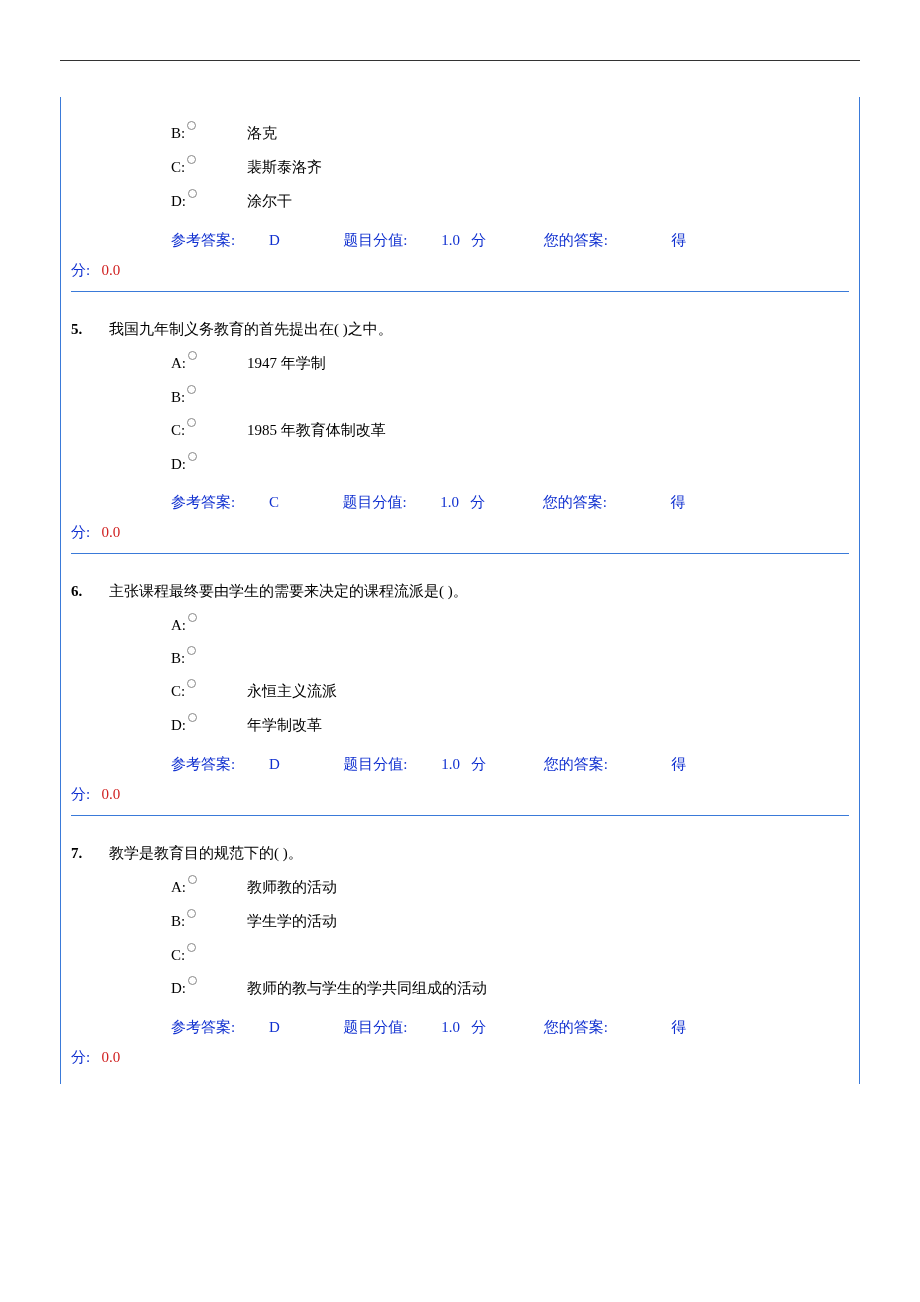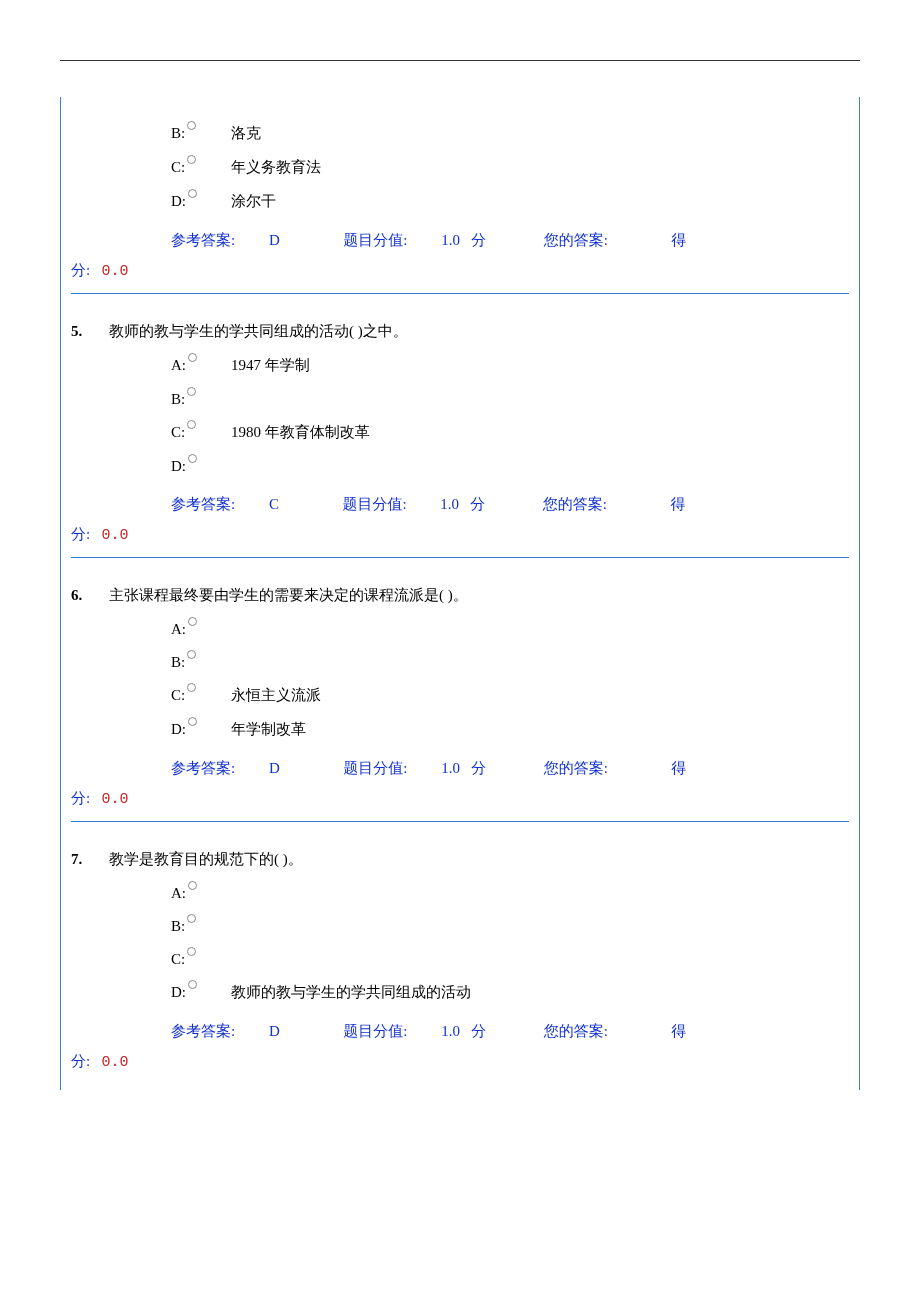--- a/index.html
+++ b/index.html
@@ -49,29 +49,30 @@
     height: 9px;
     border: 1px solid #888;
     border-radius: 50%;
     vertical-align: super;
     margin-left: 2px;
     position: relative;
     top: -2px;
   }
   .opt-text {
     flex: 1;
+    margin-left: 16px;
   }
   .answer-row {
     padding-left: 100px;
     line-height: 2.0;
     margin-top: 4px;
     margin-bottom: 6px;
     color: #1030d0;
   }
-  .answer-row .red { color: #d02020; font-family: Liberation Mono, monospace; }
+  .answer-row .red { color: #d02020; }
   .answer-row .gap { display: inline-block; width: 50px; }
   .answer-row .gapS { display: inline-block; width: 30px; }
   .answer-row .gapL { display: inline-block; width: 56px; }
   .sep {
     height: 0;
     border-top: 1.5px solid #3a7ad9;
     margin: 4px 0 0 0;
   }
   .stem-row {
     display: flex;
@@ -104,21 +105,21 @@
           <span>B:</span><span class="radio"></span>
         </span>
         <span class="opt-text">洛克</span>
       </div>
 
       <div class="option-row">
         <span class="opt-left"></span>
         <span class="opt-label">
           <span>C:</span><span class="radio"></span>
         </span>
-        <span class="opt-text">年义务教育法</span>
+        <span class="opt-text">裴斯泰洛齐</span>
       </div>
 
       <div class="option-row">
         <span class="opt-left"></span>
         <span class="opt-label">
           <span>D:</span><span class="radio"></span>
         </span>
         <span class="opt-text">涂尔干</span>
       </div>
 
@@ -135,42 +136,42 @@
         <span>得</span><br>
         <span style="margin-left:-100px;"><span>分:</span>&nbsp;&nbsp;&nbsp;<span class="red">0.0</span></span>
       </div>
 
       <div class="sep"></div>
     </div>
 
     <div class="question-block">
       <div class="stem-row">
         <span class="stem-num">5.</span>
-        <span class="stem-text">教师的教与学生的学共同组成的活动( )之中。</span>
+        <span class="stem-text">我国九年制义务教育的首先提出在( )之中。</span>
       </div>
 
       <div class="option-row">
         <span class="opt-left"></span>
         <span class="opt-label">
           <span>A:</span><span class="radio"></span>
         </span>
         <span class="opt-text">1947 年学制</span>
       </div>
       <div class="option-row">
         <span class="opt-left"></span>
         <span class="opt-label">
           <span>B:</span><span class="radio"></span>
         </span>
       </div>
       <div class="option-row">
         <span class="opt-left"></span>
         <span class="opt-label">
           <span>C:</span><span class="radio"></span>
         </span>
-        <span class="opt-text">1980 年教育体制改革</span>
+        <span class="opt-text">1985 年教育体制改革</span>
       </div>
       <div class="option-row">
         <span class="opt-left"></span>
         <span class="opt-label">
           <span>D:</span><span class="radio"></span>
         </span>
       </div>
 
       <div class="answer-row">
         <span>参考答案:</span>
@@ -243,26 +244,28 @@
       <div class="stem-row">
         <span class="stem-num">7.</span>
         <span class="stem-text">教学是教育目的规范下的( )。</span>
       </div>
 
       <div class="option-row">
         <span class="opt-left"></span>
         <span class="opt-label">
           <span>A:</span><span class="radio"></span>
         </span>
-      </div>
-      <div class="option-row">
-        <span class="opt-left"></span>
-        <span class="opt-label">
-          <span>B:</span><span class="radio"></span>
-        </span>
+        <span class="opt-text">教师教的活动</span>
+      </div>
+      <div class="option-row">
+        <span class="opt-left"></span>
+        <span class="opt-label">
+          <span>B:</span><span class="radio"></span>
+        </span>
+        <span class="opt-text">学生学的活动</span>
       </div>
       <div class="option-row">
         <span class="opt-left"></span>
         <span class="opt-label">
           <span>C:</span><span class="radio"></span>
         </span>
       </div>
       <div class="option-row">
         <span class="opt-left"></span>
         <span class="opt-label">

